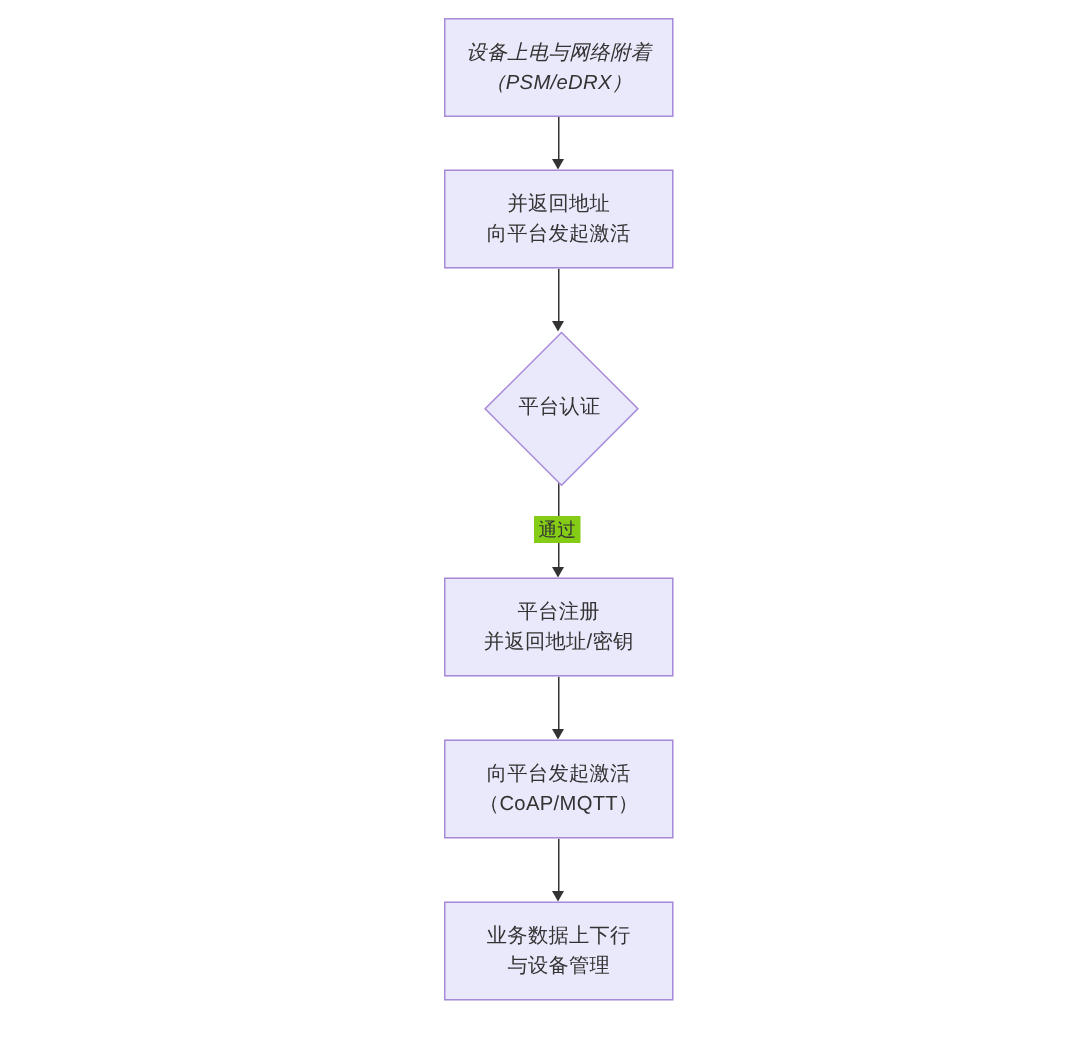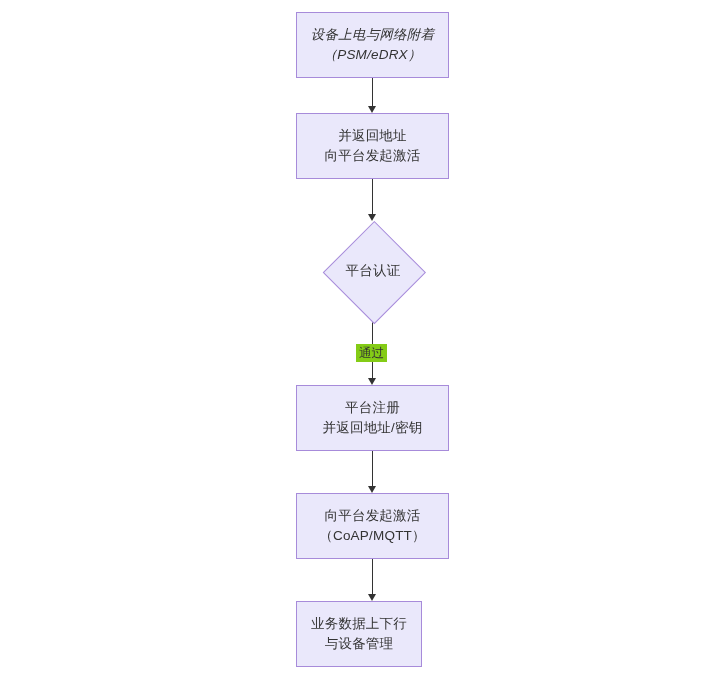--- a/index.html
+++ b/index.html
@@ -133,18 +133,18 @@
   <div class="node decision" style="left:323px; top:221px;">
     <div class="dia-shape"></div>
     <span class="dia-label">平台认证</span>
   </div>
 
   <div class="node process" style="left:296px; top:493px; width:153px; height:66px;">
     <span>向平台发起激活
 （CoAP/MQTT）</span>
   </div>
 
-  <div class="node process" style="left:296px; top:601px; width:126px; height:66px;">
+  <div class="node process" style="left:296px; top:601px; width:153px; height:66px;">
     <span>业务数据上下行
 与设备管理</span>
   </div>
 
 </div>
 
 </body></html>

